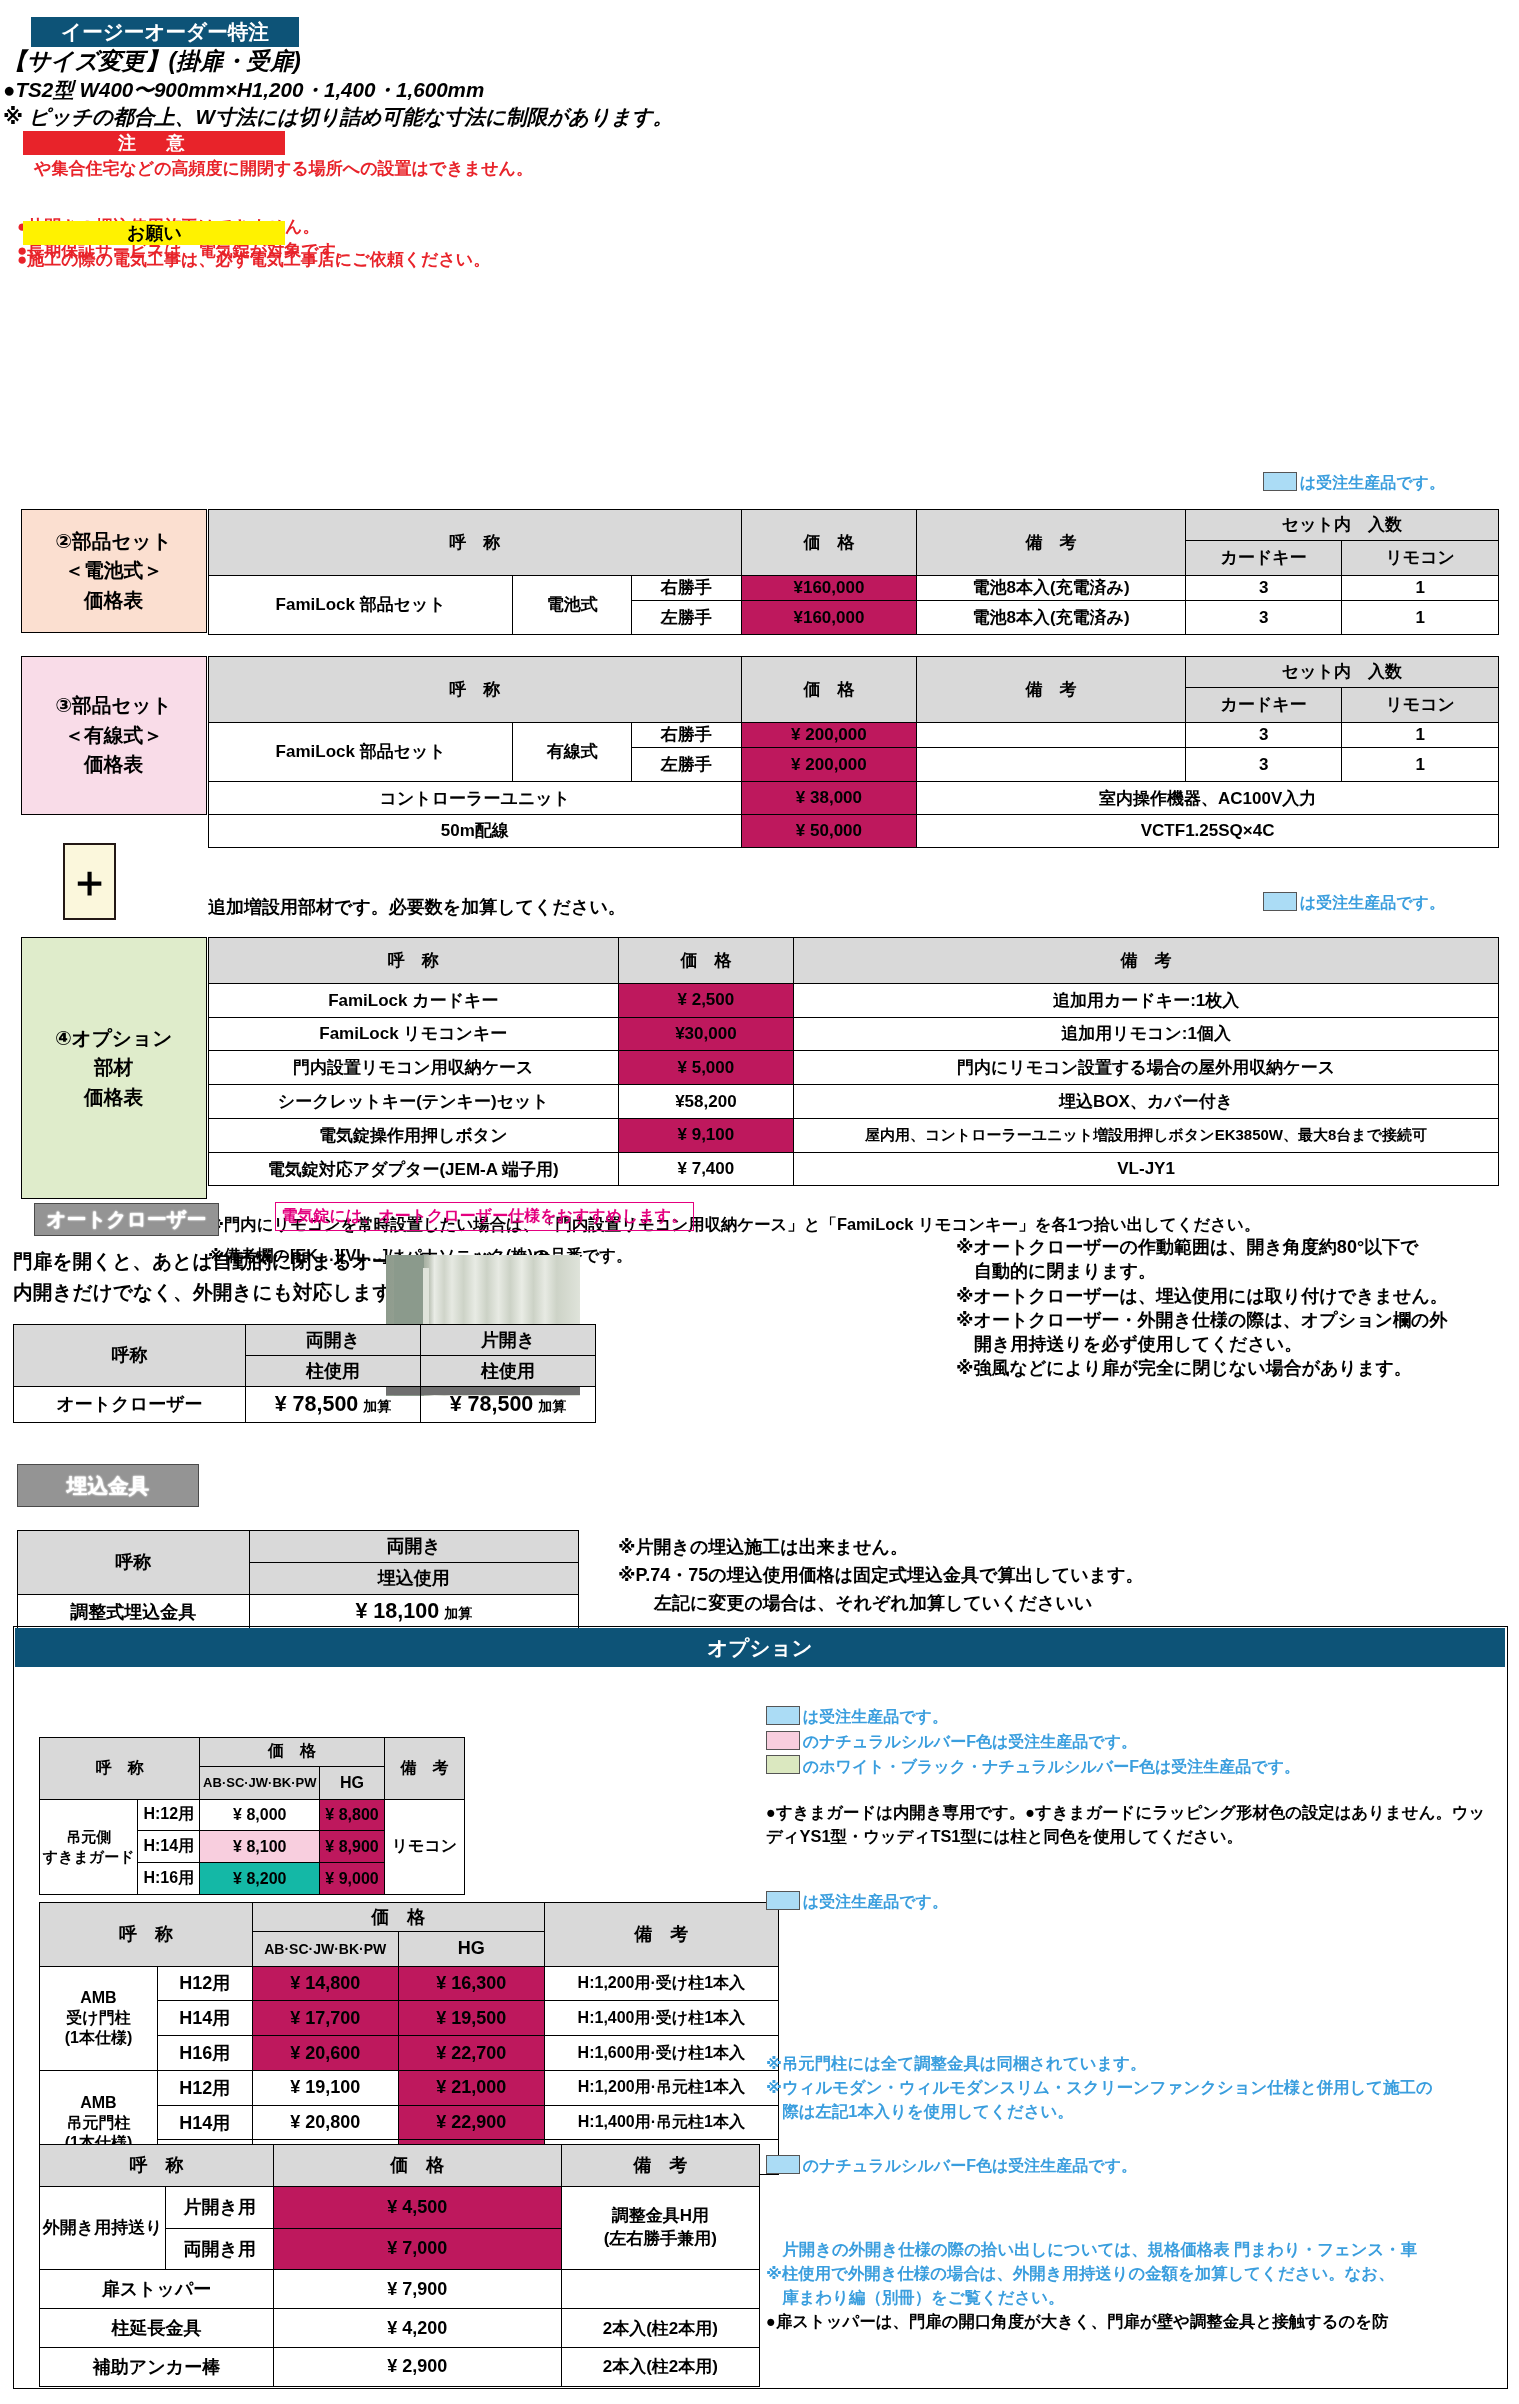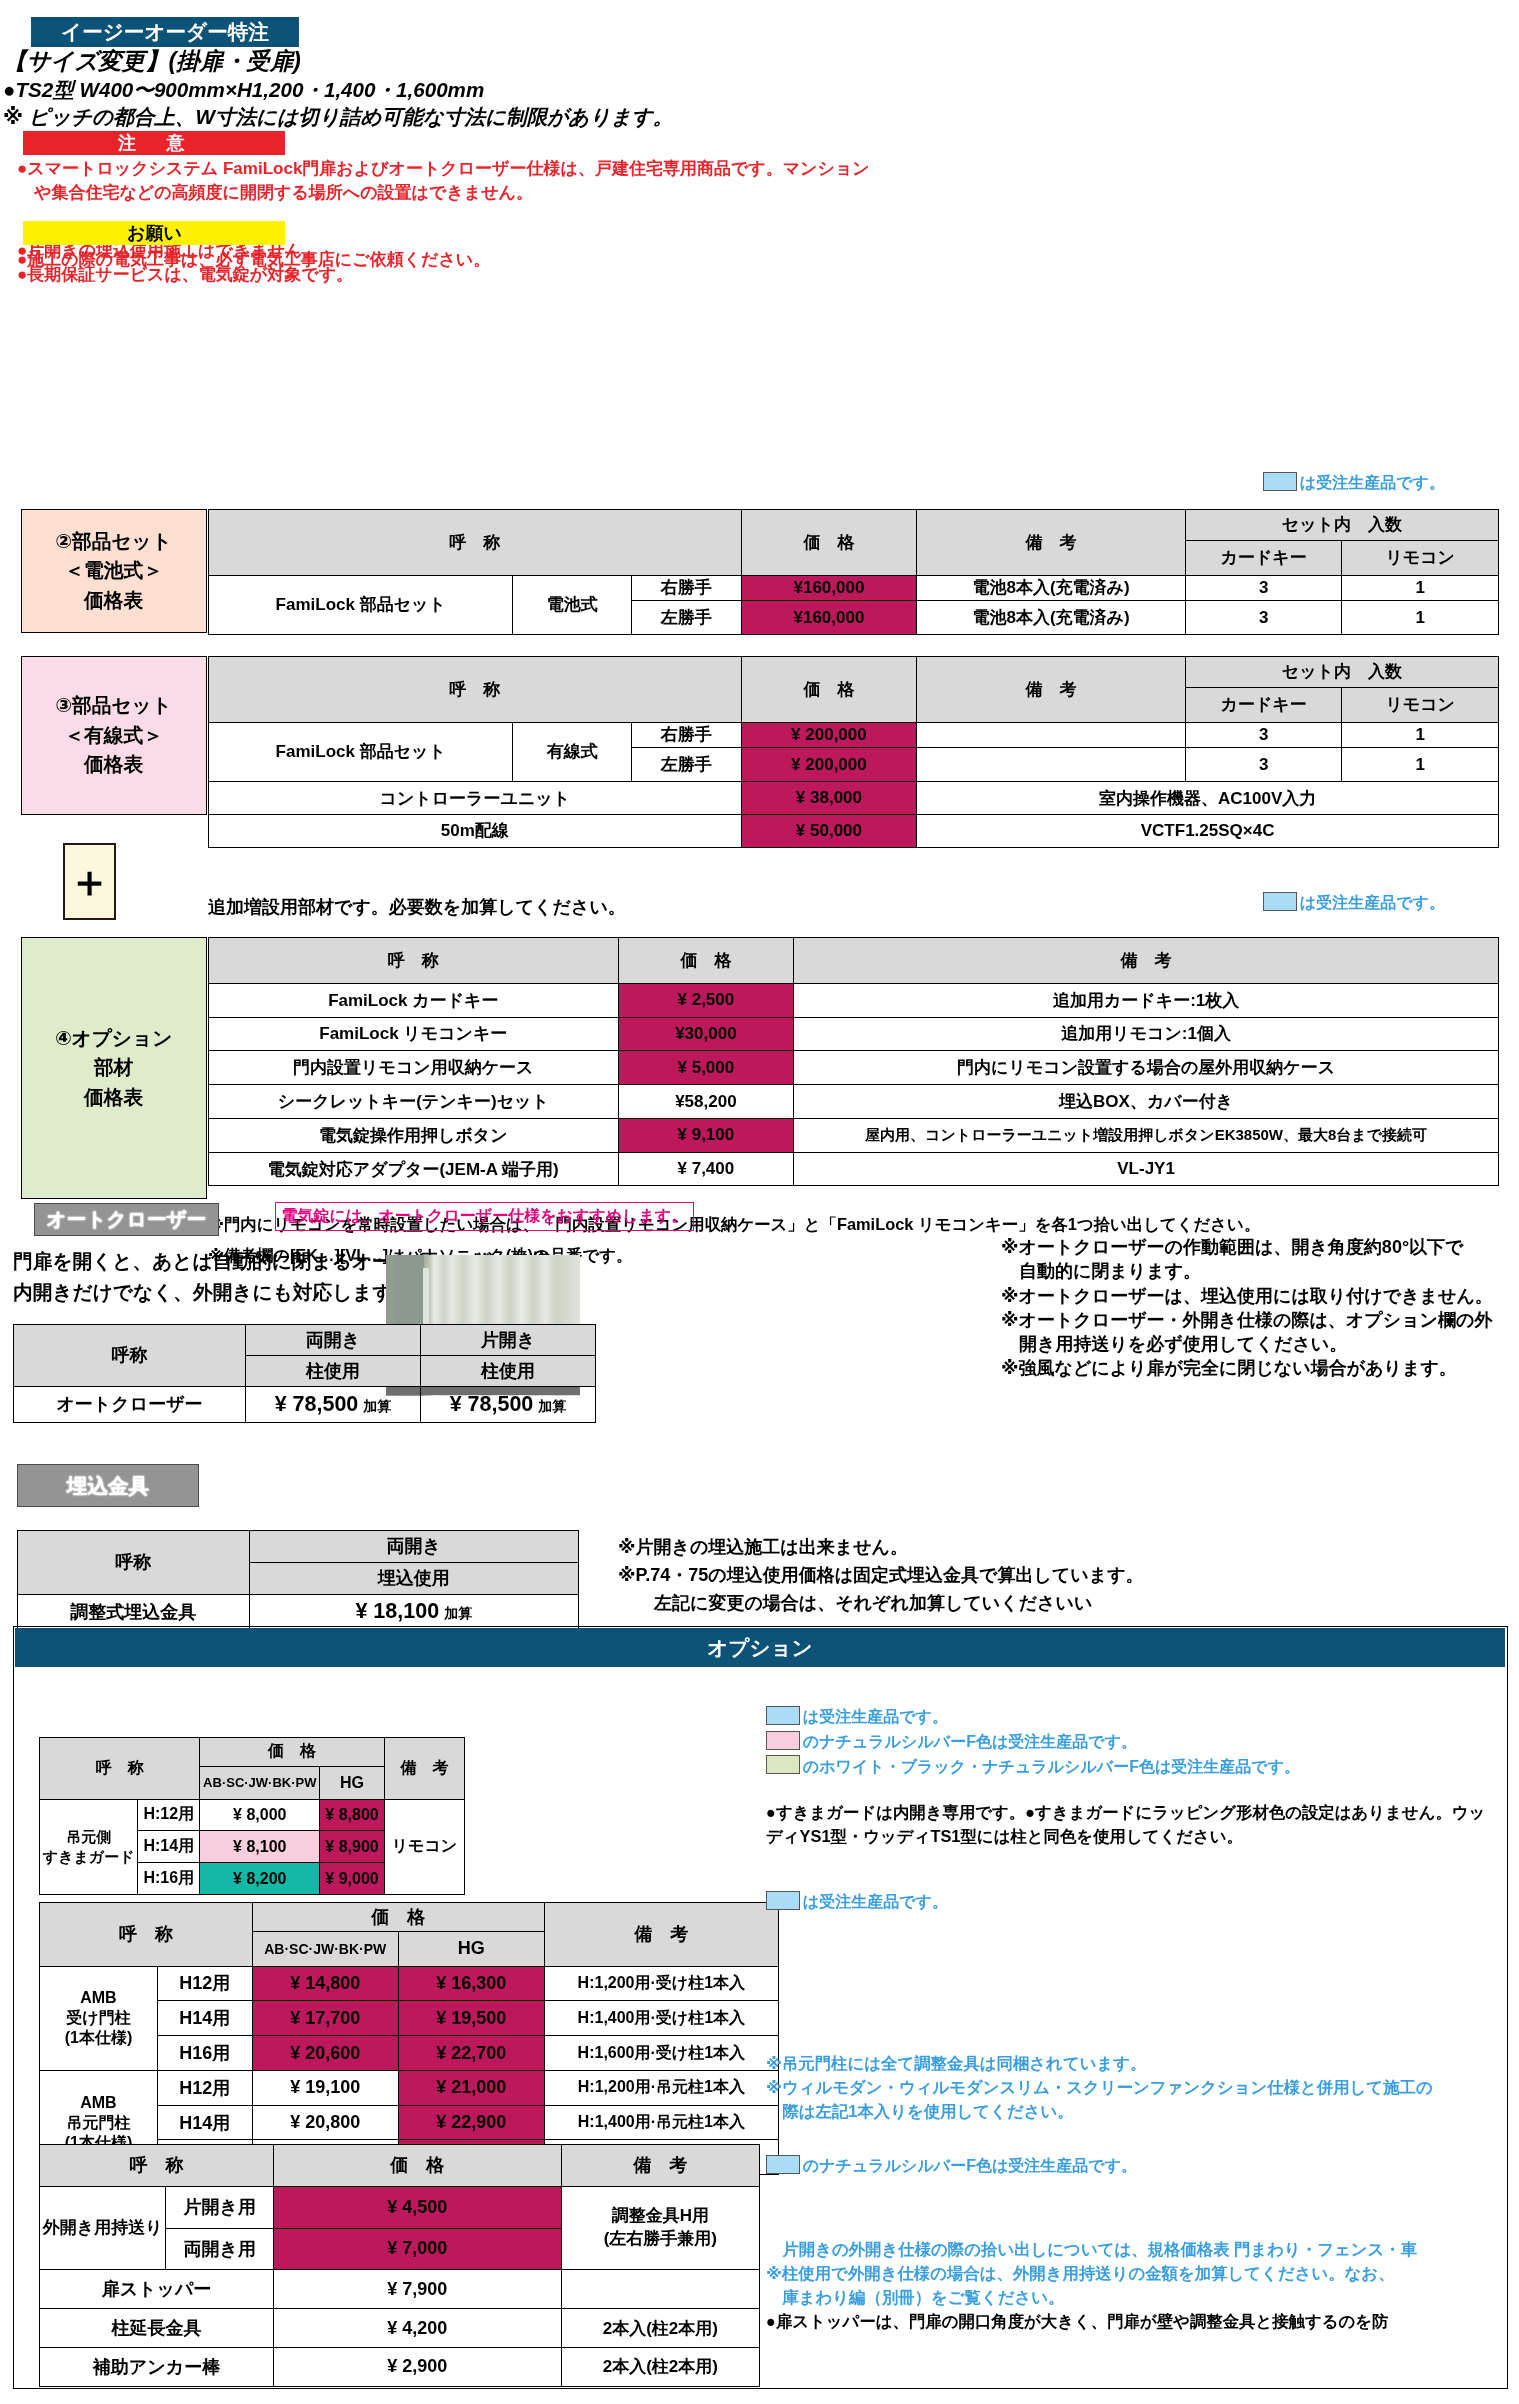--- a/index.html
+++ b/index.html
@@ -61,21 +61,20 @@
   <div class="bluebar" style="width:268px;height:30px;line-height:30px;font-size:20.6px;">イージーオーダー特注</div>
 </div>
 <div class="abs" style="left:3px;top:47px;width:899px;font-style:italic;">
   <div style="font-size:23.4px;font-weight:bold;line-height:1.25;">【サイズ変更】(掛扉・受扉)</div>
   <div style="font-size:20.6px;font-weight:bold;line-height:1.32;">●TS2型 W400〜900mm×H1,200・1,400・1,600mm</div>
   <div style="font-size:20.6px;font-weight:bold;line-height:1.32;">※ ピッチの都合上、W寸法には切り詰め可能な寸法に制限があります。</div>
 </div>
 
 <div class="abs redbar" style="left:23.4px;top:131px;width:262px;height:24px;line-height:24px;font-size:18px;">注　意</div>
 <div class="abs" style="left:17px;top:157px;width:937px;">
-  <div class="redtxt note" style="font-size:17px;">●スマートロックシステム FamiLock門扉およびオートクローザー仕様は、戸建住宅専用商品です。マンション</div>
   <div class="redtxt note" style="font-size:17px;">　や集合住宅などの高頻度に開閉する場所への設置はできません。</div>
   <div class="redtxt note" style="font-size:17px;margin-top:34px;">●片開きの埋込使用施工はできません。</div>
   <div class="redtxt note" style="font-size:17px;">●長期保証サービスは、電気錠が対象です。</div>
 </div>
 
 <div class="abs yellowbar" style="left:23.4px;top:221px;width:262px;height:24px;line-height:24px;font-size:18px;">お願い</div>
 <div class="abs" style="left:17px;top:248px;width:937px;">
   <div class="redtxt note" style="font-size:17px;">●施工の際の電気工事は、必ず電気工事店にご依頼ください。</div>
 </div>
 
@@ -257,21 +256,21 @@
   </thead>
   <tbody>
     <tr>
       <td style="height:34px;">オートクローザー</td>
       <td><span style="font-size:21.5px;">¥ 78,500</span> <span style="font-size:14px;">加算</span></td>
       <td><span style="font-size:21.5px;">¥ 78,500</span> <span style="font-size:14px;">加算</span></td>
     </tr>
   </tbody>
 </table>
 
-<div class="abs" style="left:1001px;top:1235px;width:511px;font-size:18px;font-weight:bold;line-height:1.35;">
+<div class="abs" style="left:956px;top:1235px;width:511px;font-size:18px;font-weight:bold;line-height:1.35;">
   <div>※オートクローザーの作動範囲は、開き角度約80°以下で</div>
   <div>　自動的に閉まります。</div>
   <div>※オートクローザーは、埋込使用には取り付けできません。</div>
   <div>※オートクローザー・外開き仕様の際は、オプション欄の外</div>
   <div>　開き用持送りを必ず使用してください。</div>
   <div>※強風などにより扉が完全に閉じない場合があります。</div>
 </div>
 
 <div class="abs greybar" style="left:17px;top:1464px;width:180px;height:41px;line-height:41px;font-size:20.6px;">埋込金具</div>
 <table class="grid abs" style="left:17px;top:1530px;width:562px;font-size:18px;">

